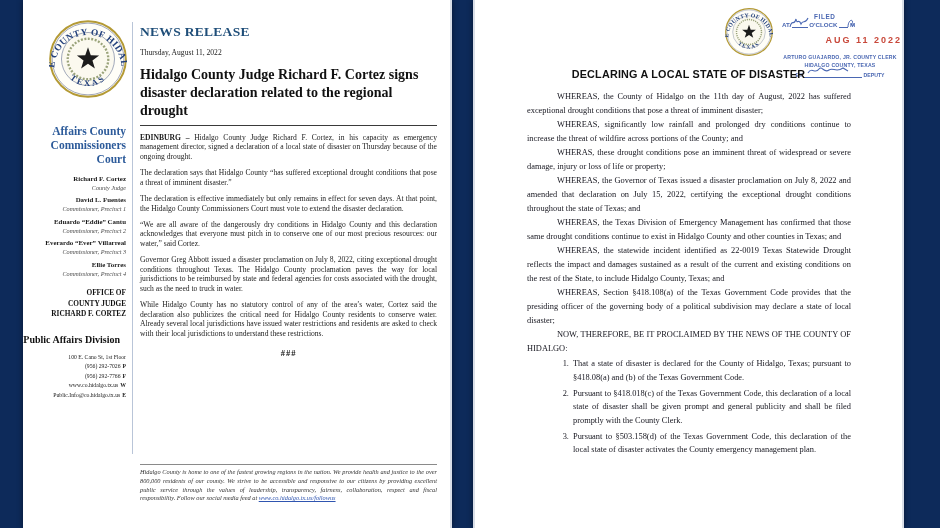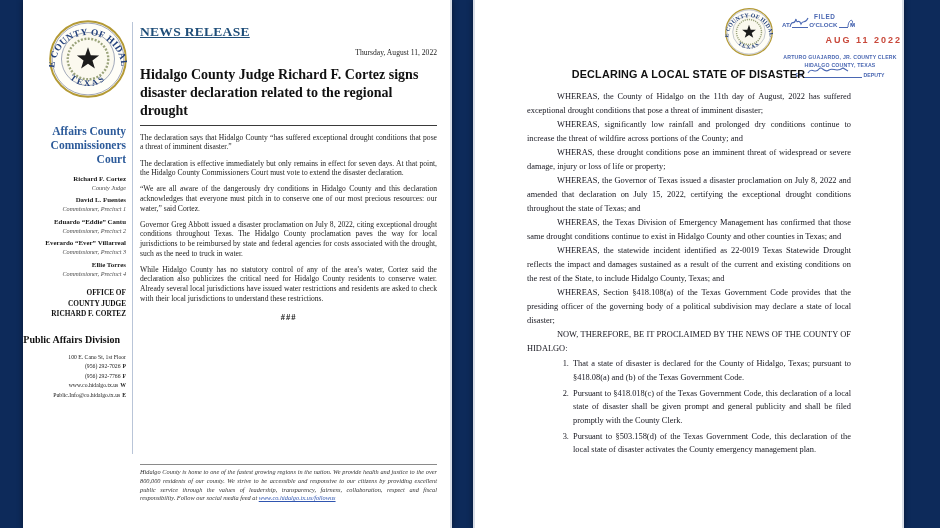--- a/index.html
+++ b/index.html
@@ -20,24 +20,24 @@
   .official .tt{font-size:6.2px;font-style:italic;color:#4a4a4a;line-height:1.2;}
   .lp-office{position:absolute;left:0;top:288px;width:103px;text-align:right;font-size:7.3px;
              font-weight:bold;line-height:1.45;color:#111;}
   .lp-division{position:absolute;left:0;top:334px;width:97px;text-align:right;font-size:10px;
                font-weight:bold;color:#111;}
   .lp-contact{position:absolute;left:0;top:353px;width:103px;text-align:right;font-size:5.7px;
               line-height:1.65;color:#222;}
   .contact-tag{font-weight:bold;margin-left:2px;}
 
   .lp-body{position:absolute;left:117px;top:24px;width:297px;}
-  .masthead{font-size:13.5px;font-weight:bold;color:#1f4e79;text-decoration:underline;
+  .masthead{font-size:13.5px;font-weight:bold;color:#1f4e79;
             letter-spacing:.3px;margin:0 0 8px 0;}
   .release{font-size:7.6px;font-weight:bold;margin:0;color:#111;}
-  .date{font-size:7.6px;margin:0 0 9px 0;color:#222;text-align:right;}
+  .date{font-size:7.6px;margin:0 0 9px 0;color:#222;}
   .headline{font-size:14px;font-weight:bold;line-height:1.28;margin:0 0 5px 0;color:#111;}
   .rule{border:0;border-top:1px solid #3a3a3a;margin:0 0 7px 0;}
   .bodyp{font-size:7.6px;line-height:1.27;text-align:justify;margin:0 0 6.5px 0;color:#1c1c1c;}
   .lead{font-weight:bold;}
   .endmark{text-align:center;font-weight:bold;font-size:8.5px;letter-spacing:1px;margin-top:9px;color:#111;}
   .lp-footer{position:absolute;left:117px;top:464px;width:297px;border-top:1px solid #8a8a8a;
              padding-top:3px;font-size:6.3px;font-style:italic;line-height:1.4;color:#333;text-align:justify;}
   .lp-footer a{color:#2f55b0;text-decoration:underline;cursor:pointer;}
 
   
@@ -128,20 +128,21 @@
       <div><span>www.co.hidalgo.tx.us</span><span class="contact-tag">W</span></div>
       <div><span>Public.Info@co.hidalgo.tx.us</span><span class="contact-tag">E</span></div>
     </div>
 
     <div class="lp-body">
       <div class="masthead">NEWS RELEASE</div>
       <p class="date">Thursday, August 11, 2022</p>
       <h1 class="headline">Hidalgo County Judge Richard F. Cortez signs disaster declaration related to the regional drought</h1>
       <hr class="rule">
 
+      <p class="bodyp"><span class="lead">EDINBURG – </span><span>Hidalgo County Judge Richard F. Cortez, in his capacity as emergency management director, signed a declaration of a local state of disaster on Thursday because of the ongoing drought.</span></p>
       <p class="bodyp">The declaration says that Hidalgo County “has suffered exceptional drought conditions that pose a threat of imminent disaster.”</p>
       <p class="bodyp">The declaration is effective immediately but only remains in effect for seven days. At that point, the Hidalgo County Commissioners Court must vote to extend the disaster declaration.</p>
       <p class="bodyp">“We are all aware of the dangerously dry conditions in Hidalgo County and this declaration acknowledges that everyone must pitch in to conserve one of our most precious resources: our water,” said Cortez.</p>
       <p class="bodyp">Governor Greg Abbott issued a disaster proclamation on July 8, 2022, citing exceptional drought conditions throughout Texas. The Hidalgo County proclamation paves the way for local jurisdictions to be reimbursed by state and federal agencies for costs associated with the drought, such as the need to truck in water.</p>
       <p class="bodyp">While Hidalgo County has no statutory control of any of the area’s water, Cortez said the declaration also publicizes the critical need for Hidalgo County residents to conserve water. Already several local jurisdictions have issued water restrictions and residents are asked to check with their local jurisdictions to understand these restrictions.</p>
 
       <div class="endmark">###</div>
     </div>
 
     <div class="lp-footer">

